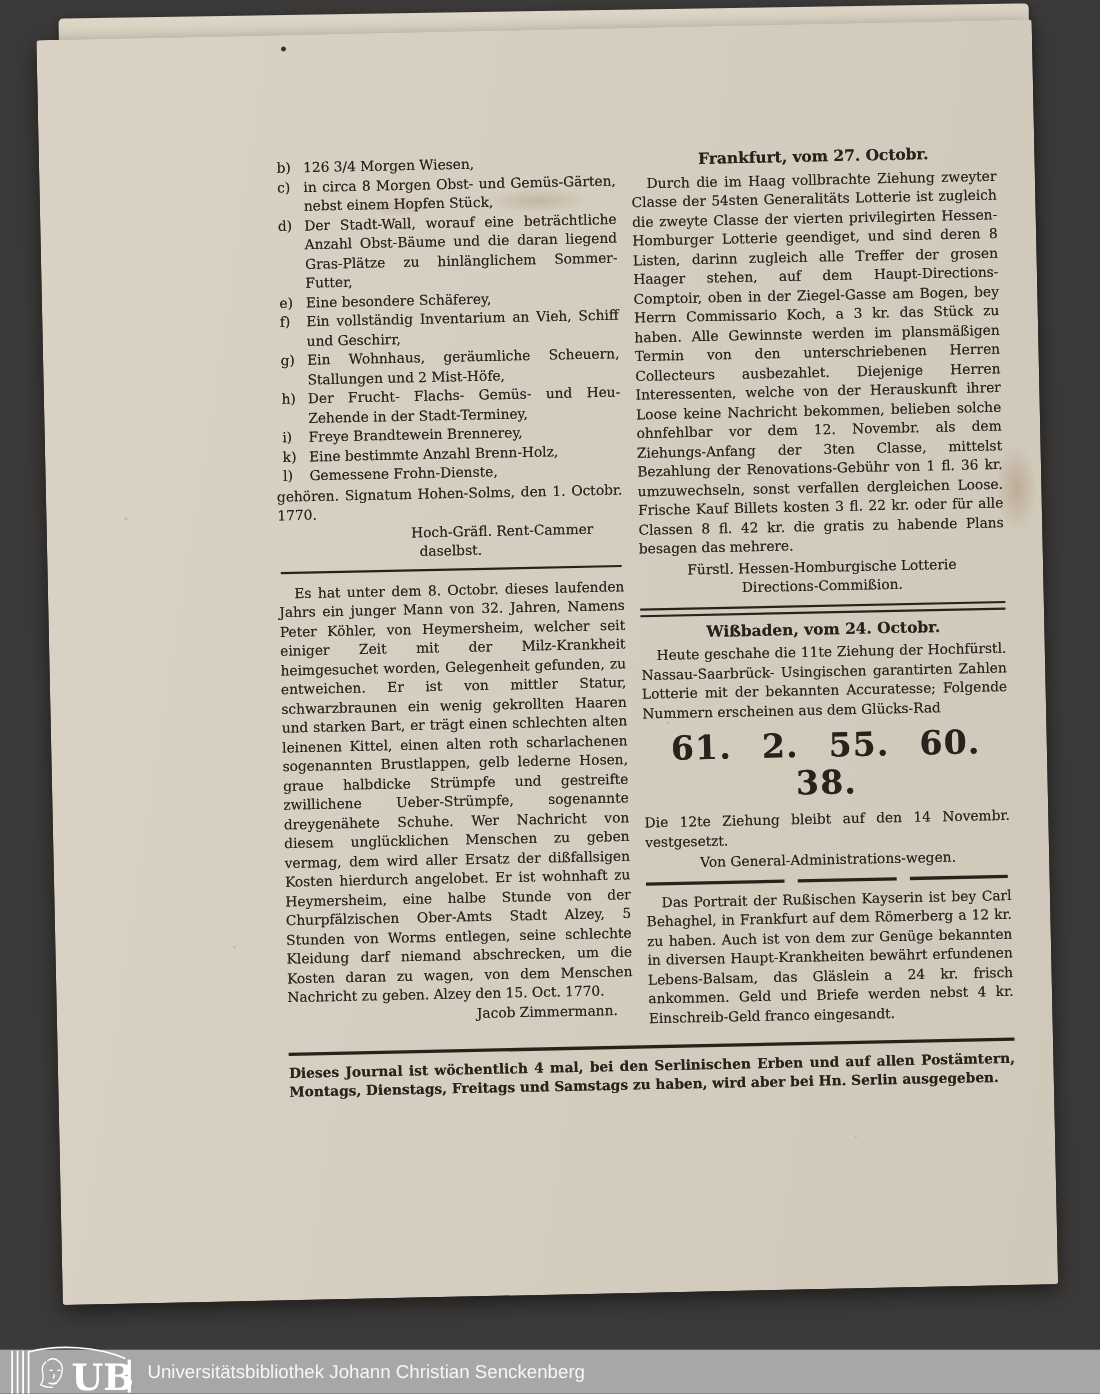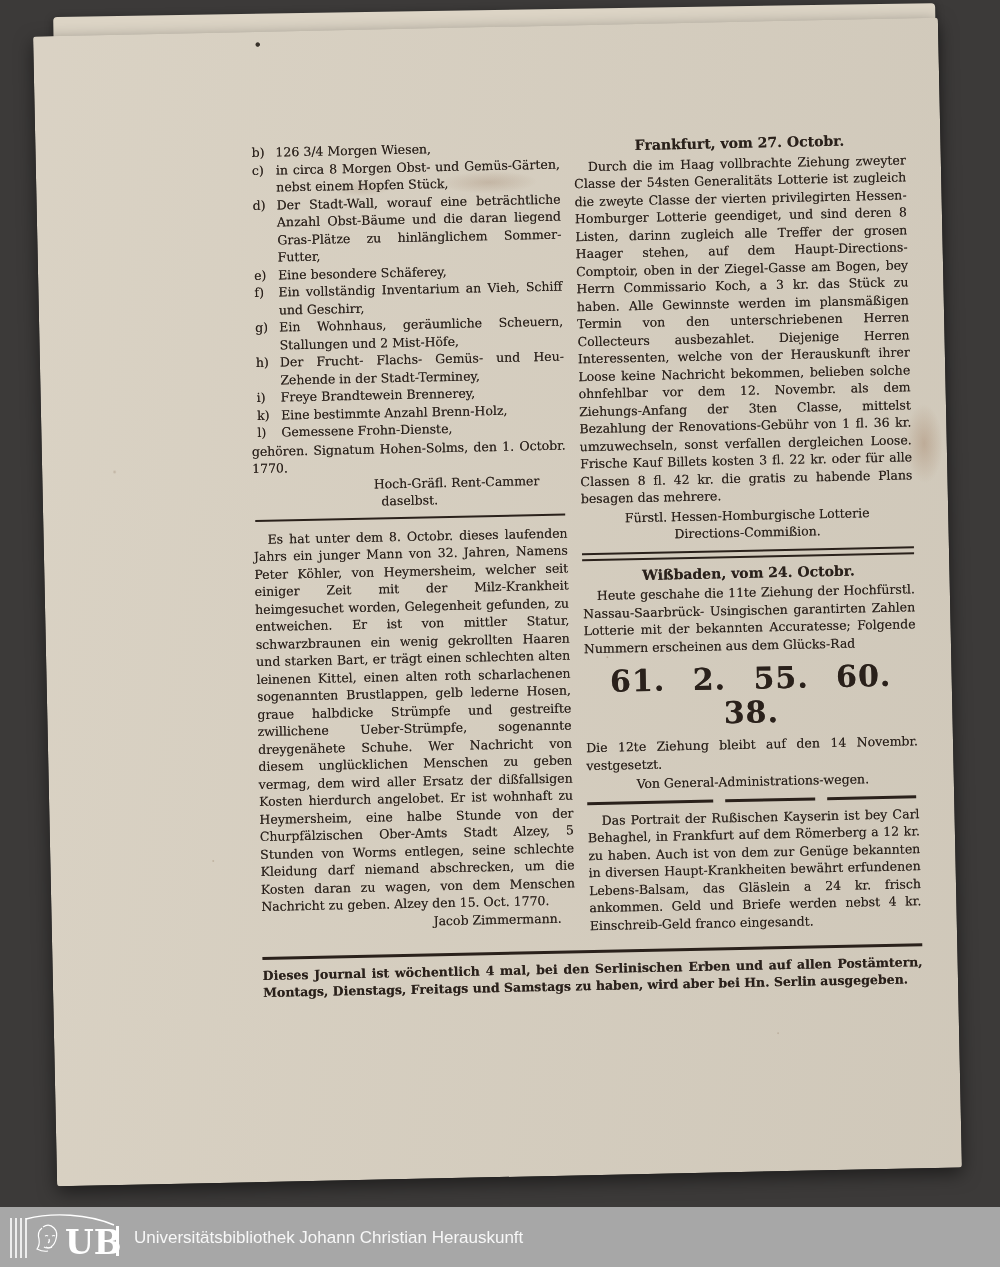--- a/index.html
+++ b/index.html
@@ -66,21 +66,21 @@
   .sig-block{width:84%;margin:2px auto 0 auto;text-align:center;}
   .numbers{
     text-align:center;font-size:30px;line-height:34px;font-weight:bold;
     word-spacing:16px;letter-spacing:1px;margin:8px 0 6px 0;
   }
   .colophon-wrap{margin-top:16px;}
   .rule-full{height:3px;background:#2a211b;margin:0 0 7px 0;}
   .colophon{font-weight:bold;line-height:17px;}
   
   .footer{
-    position:absolute;left:0;bottom:0;width:1000px;height:60px;
+    position:absolute;left:0;bottom:0;width:1000px;height:40px;
     background:#a7a7a7;
     display:flex;align-items:center;
   }
   .footer-logo{margin-left:8px;flex:none;}
   .footer-text{
     margin-left:10px;
     color:#f7f7f7;
     font-family:"Liberation Sans", sans-serif;
     font-size:17px;line-height:23px;
   }
@@ -189,15 +189,15 @@
     <g stroke="#ffffff" fill="none" stroke-width="1.2">
       <path d="M34 16 q-5 4 -3 11 q1 6 -2 10 q6 3 11 2"></path>
       <path d="M35 15 q6 -4 11 1 q4 4 2 11 q-1 5 -5 8 q-4 2 -7 0"></path>
       <path d="M37 24 q2 -1 3 0 M44 24 q2 -1 3 0"></path>
       <path d="M41 27 q1 3 -1 4 M38 35 q3 2 6 0"></path>
     </g>
     <text x="57" y="42" font-family="DejaVu Serif, serif" font-size="33" font-weight="bold" fill="#ffffff">UB</text>
     <rect x="108" y="14" width="3" height="30" fill="#ffffff"></rect>
   </svg>
   <div class="footer-text">
-    <div>Universitätsbibliothek Johann Christian Herauskunft</div>
+    <div>Universitätsbibliothek Johann Christian Senckenberg</div>
   </div>
 </div>
 
 </body></html>

